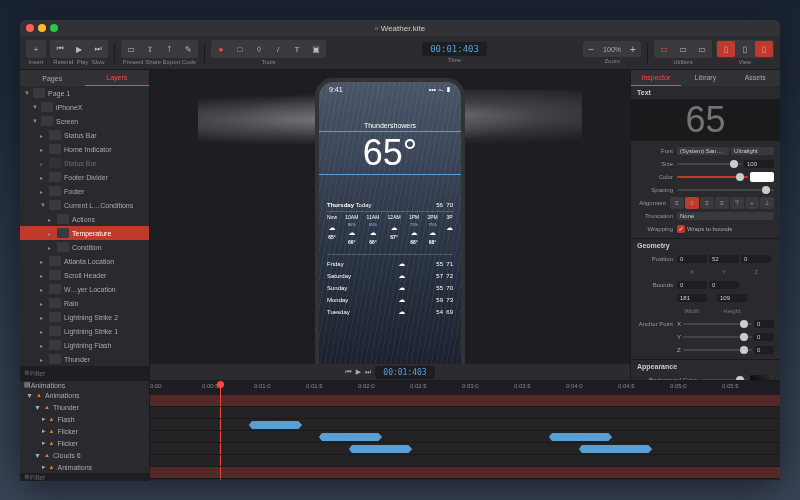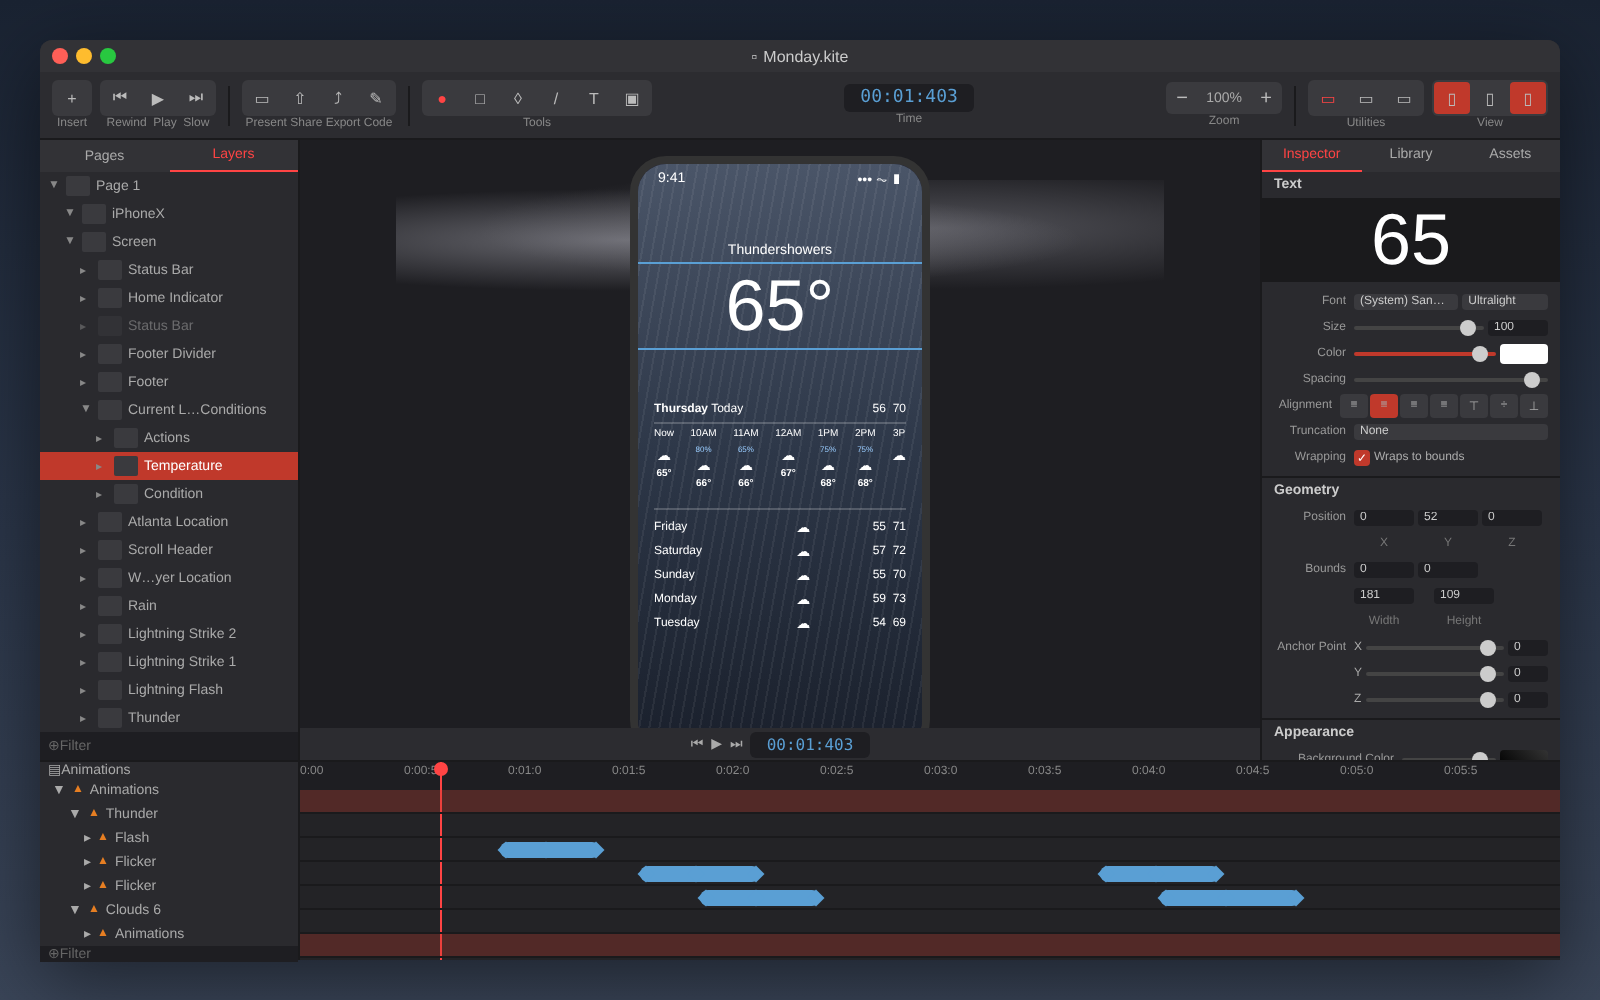--- a/index.html
+++ b/index.html
@@ -48,21 +48,21 @@
 .hcol .ic{font-size:7px}
 .daily{position:absolute;top:172px;left:8px;right:8px;font-size:6px;color:#fff;border-top:1px solid rgba(255,255,255,.2);padding-top:3px}
 .drow{display:flex;justify-content:space-between;height:12px;align-items:center}
 .drow .dic{font-size:7px}
 .canvasfoot{position:absolute;bottom:0;left:0;right:0;height:16px;background:#2c2c30;display:flex;align-items:center;justify-content:center;gap:4px;font-size:7px}
 .canvasfoot .timecode{font-size:8px}
 .right{width:150px;background:#2a2a2e;border-left:1px solid #1a1a1c;display:flex;flex-direction:column;overflow:auto}
 .righttabs{display:flex;height:16px;background:#323236}
 .righttab{flex:1;text-align:center;font-size:7px;line-height:16px;cursor:pointer}
 .righttab.active{color:#ff4444;border-bottom:1px solid #ff4444}
-.preview{height:50px;background:#1a1a1c;display:flex;align-items:center;justify-content:center;color:#ffffff;font-size:36px;font-weight:100}
+.preview{height:50px;background:#1a1a1c;display:flex;align-items:center;justify-content:center;color:#737373;font-size:36px;font-weight:100}
 .section{padding:3px 6px;border-bottom:1px solid #1a1a1c}
 .shead{font-size:7px;font-weight:600;color:#ccc;margin-bottom:3px}
 .prow{display:flex;align-items:center;height:13px;gap:4px;font-size:6px}
 .plabel{width:36px;text-align:right;color:#999}
 .pval{flex:1;display:flex;gap:2px;align-items:center}
 .pinput{background:#1e1e22;border:none;color:#ccc;font-size:6px;padding:1px 3px;width:30px;border-radius:2px}
 .pselect{background:#3a3a3e;color:#ccc;font-size:6px;padding:1px 3px;border-radius:2px;flex:1}
 .slider{flex:1;height:2px;background:#444;border-radius:1px;position:relative}
 .slider::after{content:"";position:absolute;right:4px;top:-3px;width:8px;height:8px;background:#ccc;border-radius:50%}
 .slider.red{background:#c0392b}
@@ -93,21 +93,21 @@
 
 <div class="window">
   <div class="titlebar">
     <div class="traffic">
       <div class="tl r"></div>
       <div class="tl y"></div>
       <div class="tl g"></div>
     </div>
     <div class="title">
       <span>▫</span>
-      <span>Monday.kite</span>
+      <span>Weather.kite</span>
     </div>
   </div>
 
   <div class="toolbar">
     <div class="tgroup">
       <div class="tbtns">
           <div class="tbtn">+</div>
         </div>
       <div class="tlabel">Insert</div>
     </div>

